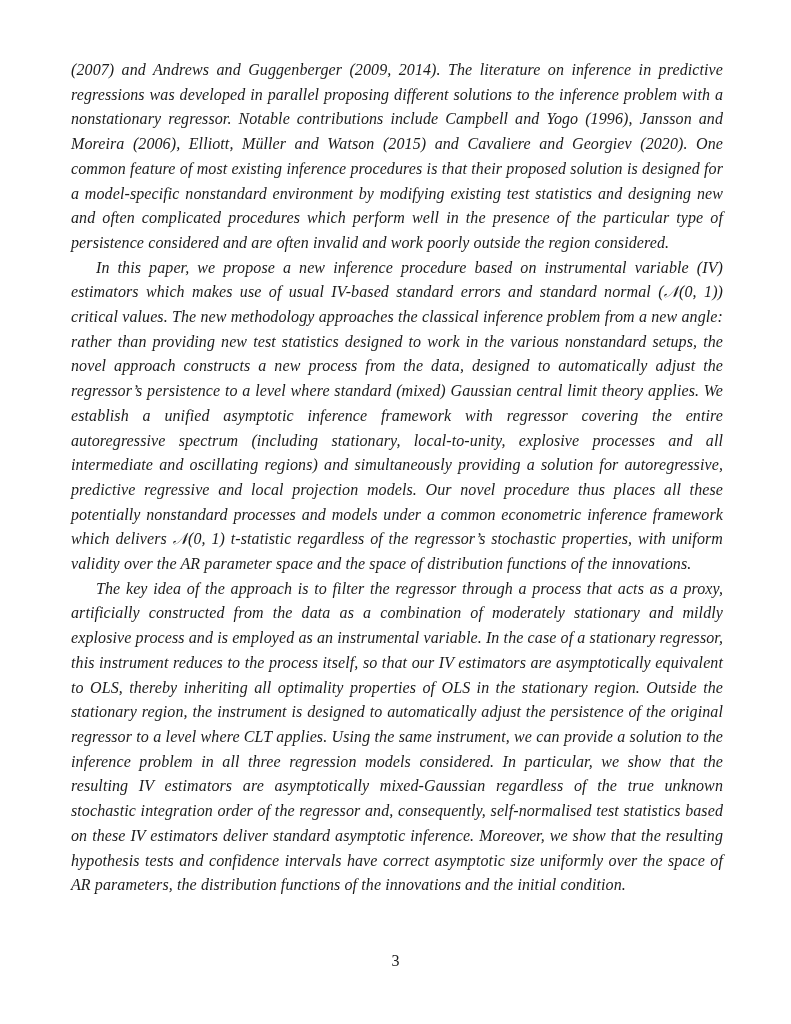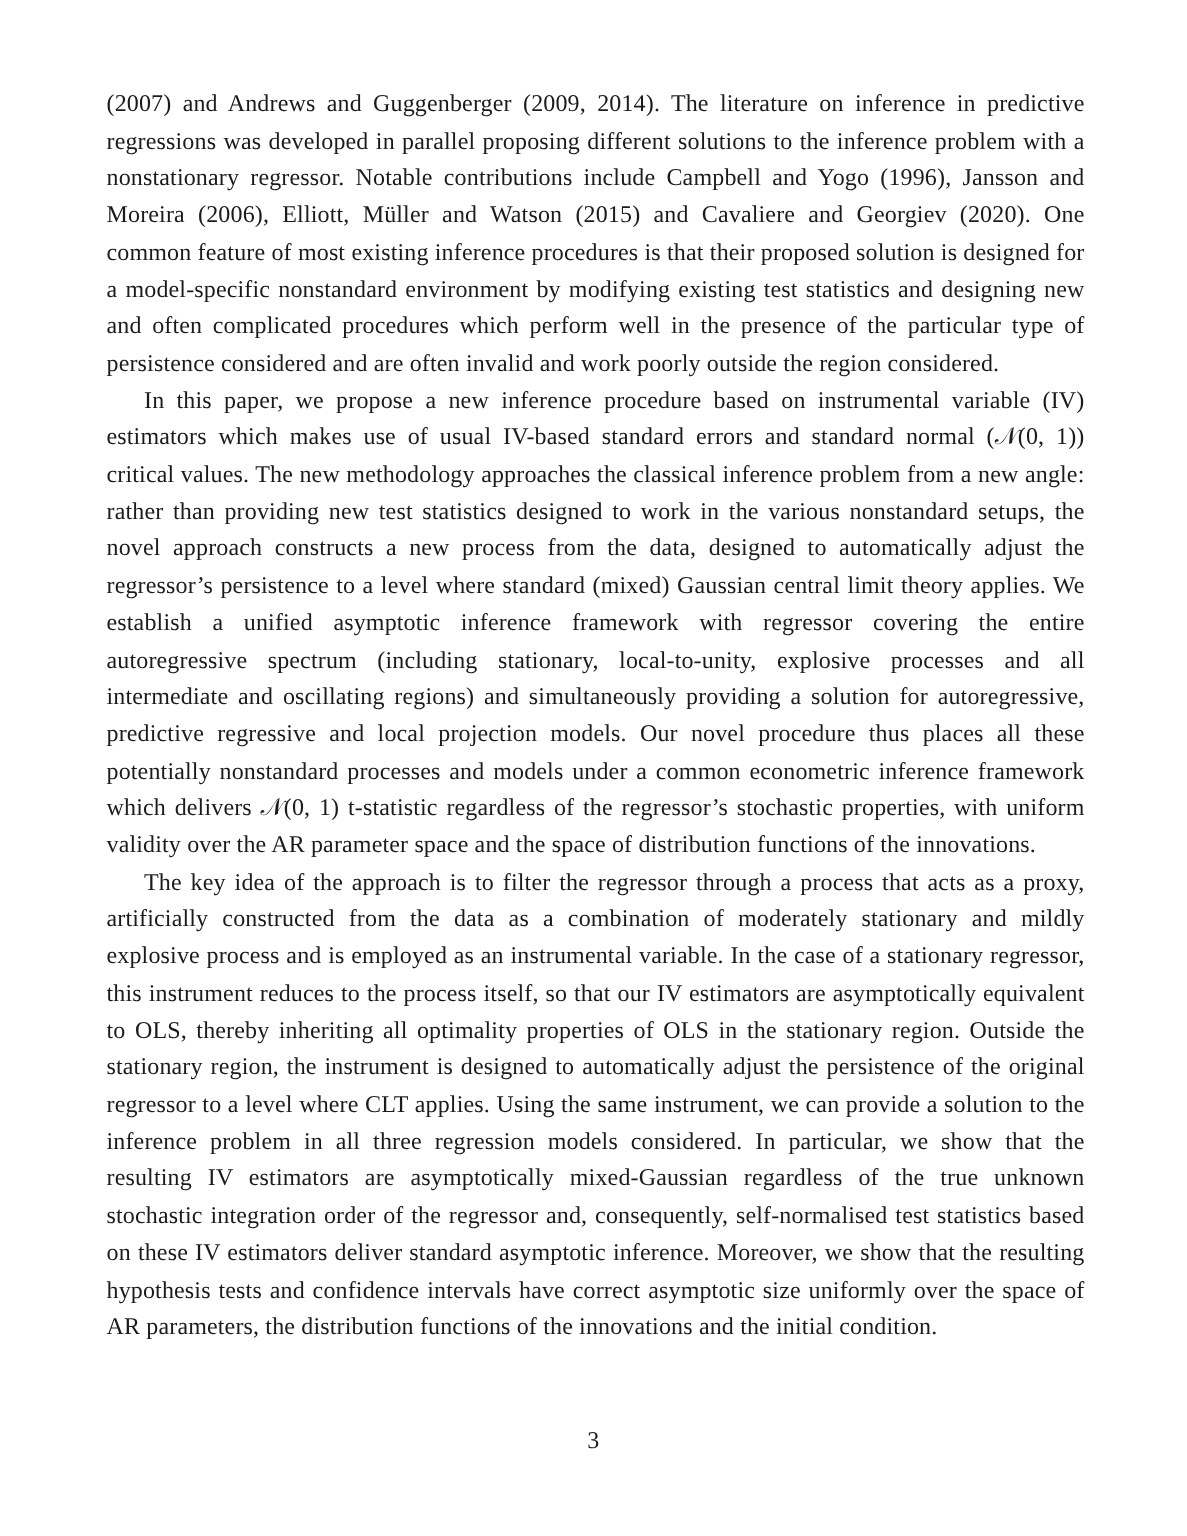--- a/index.html
+++ b/index.html
@@ -29,20 +29,21 @@
     font-family: "Liberation Serif", "DejaVu Serif", serif;
     font-size: 16px;
     line-height: 24.7px;
     color: #1b1b1b;
     text-align: justify;
     letter-spacing: 0.1px;
   }
   .para {
     margin: 0;
     padding: 0;
+    font-style: italic;
   }
   .para.indent {
     text-indent: 25px;
   }
   .page-number {
     position: absolute;
     left: 0;
     top: 952px;
     width: 791px;
     text-align: center;

